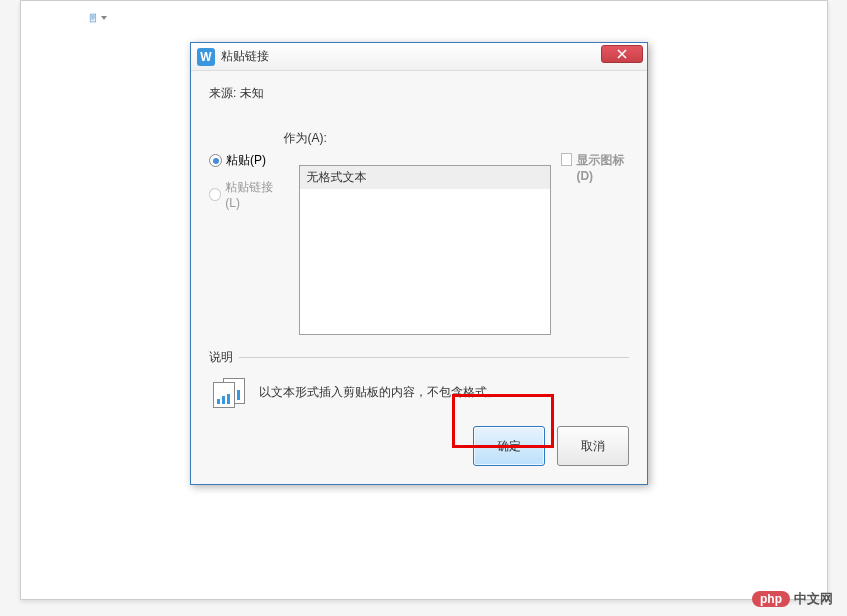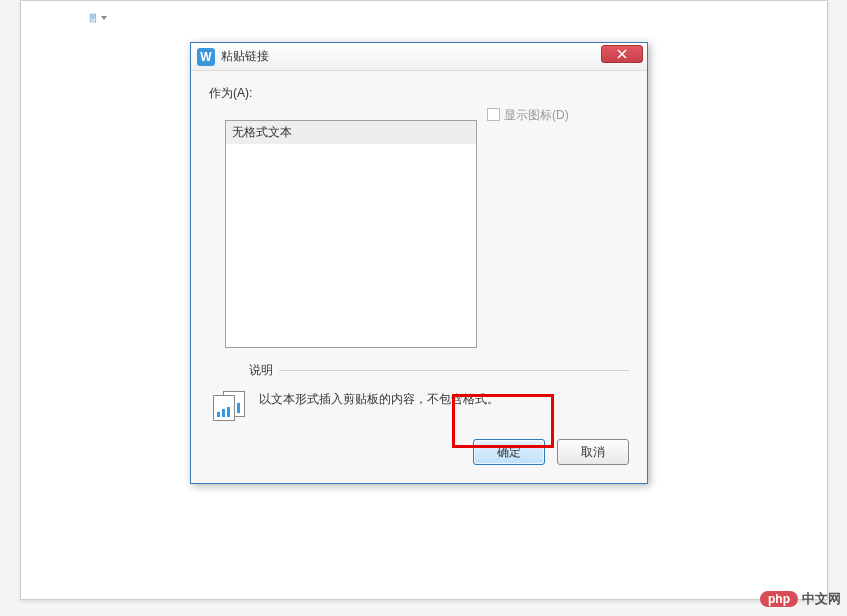--- a/index.html
+++ b/index.html
@@ -142,65 +142,65 @@
     }
     .as-block {
       flex: 0 0 252px;
     }
     .as-label {
       margin-bottom: 18px;
       color: #333;
     }
     .listbox {
       width: 252px;
-      height: 228px;
+      height: 170px;
       border: 1px solid #a0a0a0;
       background: #fff;
       margin-left: 16px;
     }
     .list-item {
       padding: 3px 6px;
       background: #eeeeee;
       color: #333;
       cursor: pointer;
     }
     .right-check {
       padding-top: 22px;
       padding-left: 10px;
       display: flex;
       align-items: flex-start;
       gap: 4px;
       color: #999;
+      font-weight: bold;
     }
     .checkbox-box {
       width: 13px;
       height: 13px;
       border: 1px solid #bbb;
       background: #fff;
       margin-top: 1px;
     }
     .description-section {
       margin-top: 14px;
     }
     .desc-header {
       display: flex;
       align-items: center;
       gap: 6px;
       color: #333;
-      margin-left: 40px;
     }
     .desc-header::after {
       content: '';
       flex: 1;
       height: 1px;
       background: #d0d0d0;
     }
     .desc-body {
       display: flex;
-      align-items: flex-start;
+      align-items: center;
       gap: 10px;
       margin-top: 12px;
       padding-left: 4px;
     }
     .paste-icon {
       width: 36px;
       height: 28px;
       position: relative;
     }
     .paste-page {
@@ -233,21 +233,21 @@
       color: #333;
     }
     .button-row {
       display: flex;
       justify-content: flex-end;
       gap: 12px;
       margin-top: 20px;
     }
     .btn {
       width: 72px;
-      height: 26px;
+      height: 40px;
       border: 1px solid #8a8a8a;
       background: linear-gradient(to bottom, #fdfdfd, #e8e8e8);
       border-radius: 3px;
       cursor: pointer;
       display: flex;
       align-items: center;
       justify-content: center;
       color: #333;
       font-size: 12px;
     }
@@ -256,21 +256,21 @@
       background: linear-gradient(to bottom, #e7f3fd, #bde0fb);
       box-shadow: inset 0 0 0 1px rgba(255,255,255,0.7);
     }
     .highlight-box {
       position: absolute;
       border: 3px solid #e60000;
       pointer-events: none;
     }
     .watermark {
       position: absolute;
-      right: 6px;
+      right: 14px;
       bottom: 8px;
       display: flex;
       align-items: center;
       gap: 4px;
       color: #555;
       font-size: 13px;
       font-weight: bold;
     }
     .php-pill {
       background: #d84c55;
@@ -304,22 +304,36 @@
     <span class="titlebar-text">粘贴链接</span>
     <div class="close-btn">
       <svg viewBox="0 0 10 10">
         <line x1="1" y1="1" x2="9" y2="9" stroke="#fff" stroke-width="1.6"></line>
         <line x1="9" y1="1" x2="1" y2="9" stroke="#fff" stroke-width="1.6"></line>
       </svg>
     </div>
   </div>
 
   <div class="dialog-body">
+    <div class="source-line">
+      <span>来源:</span>
+      <span>未知</span>
+    </div>
 
     <div class="main-area">
+      <div class="left-radios">
+        <div class="radio-row">
+          <div class="radio-circle checked"></div>
+          <span>粘贴(P)</span>
+        </div>
+        <div class="radio-row disabled">
+          <div class="radio-circle"></div>
+          <span>粘贴链接(L)</span>
+        </div>
+      </div>
 
       <div class="as-block">
         <div class="as-label">作为(A):</div>
         <div class="listbox">
           <div class="list-item">无格式文本</div>
         </div>
       </div>
 
       <div class="right-check">
         <div class="checkbox-box"></div>

